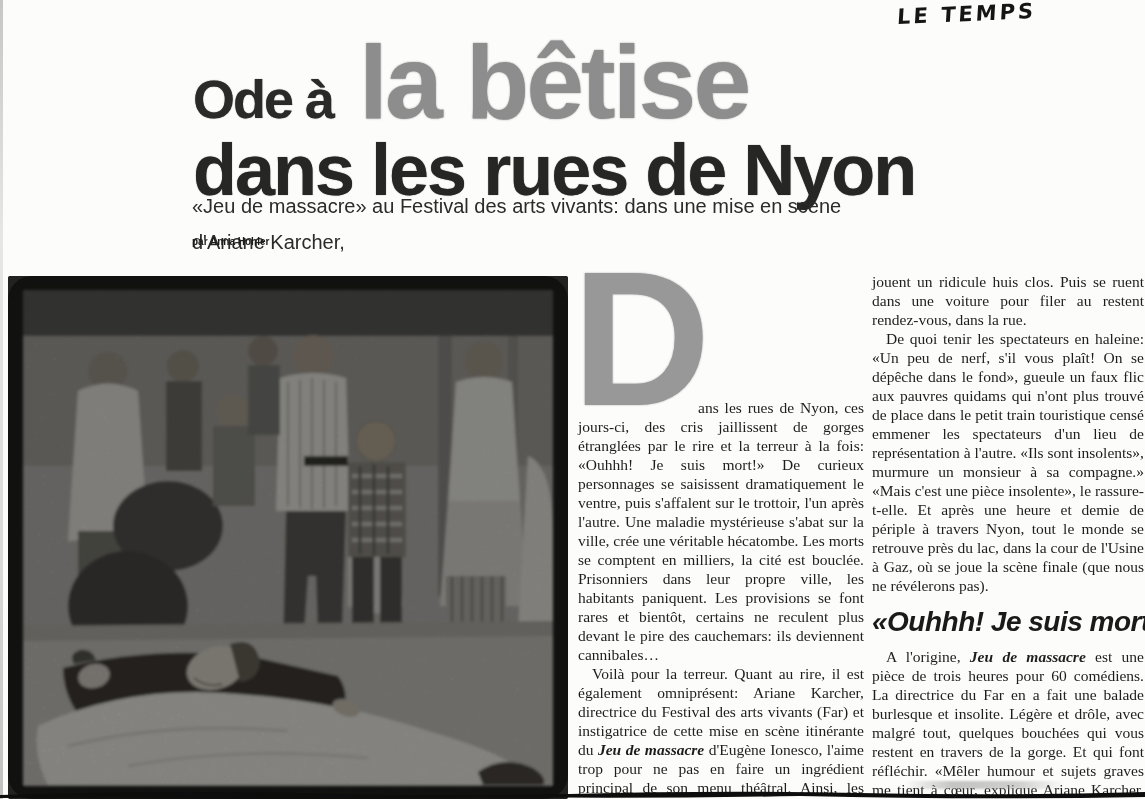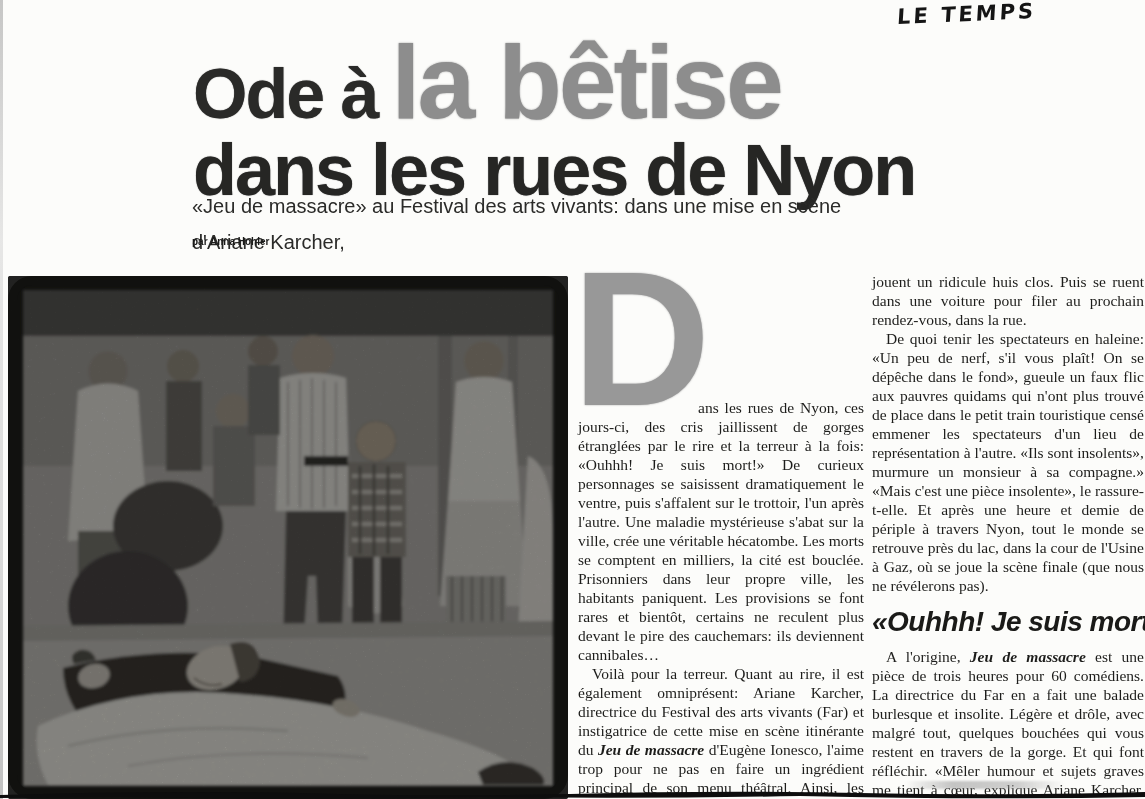--- a/index.html
+++ b/index.html
@@ -13,27 +13,27 @@
     position:absolute;left:897px;top:2px;
     font-family:"DejaVu Sans",sans-serif;font-weight:700;
     font-size:21px;letter-spacing:3px;color:#151515;
     transform:rotate(-2.5deg) skewX(-6deg);
   }
   
   .headline{position:absolute;left:193px;top:30px;width:760px;line-height:1;}
   .hl-line1{display:flex;align-items:baseline;white-space:nowrap;}
   .hl-prefix{
     font-family:"Liberation Sans",sans-serif;font-weight:700;
-    font-size:70px;letter-spacing:-2px;color:#2a2a28;
+    font-size:54px;letter-spacing:-2px;color:#2a2a28;
     text-shadow:0 0 1px #555;
   }
   .hl-emphasis{
     font-family:"Liberation Sans",sans-serif;font-weight:700;
     font-size:104px;letter-spacing:-3px;color:#8d8d8d;
-    margin-left:14px;text-shadow:0 0 2px #9a9a9a;
+    margin-left:26px;text-shadow:0 0 2px #9a9a9a;
   }
   .hl-line2{
     font-family:"Liberation Sans",sans-serif;font-weight:700;
     font-size:72px;letter-spacing:-2px;color:#262624;margin-top:0;
     text-shadow:0 0 1px #555;white-space:nowrap;
   }
   
   .standfirst{
     position:absolute;left:192px;top:188px;width:720px;
     font-family:"Liberation Sans",sans-serif;font-size:20px;
@@ -197,21 +197,21 @@
     </svg>
   </div>
 
   <div class="col col1">
     <div class="dropcap">D</div>
     <p class="p-first"><span class="dropcap-spacer"></span><span>ans les rues de Nyon, ces jours-ci, des cris jaillissent de gorges étranglées par le rire et la terreur à la fois: «Ouhhh! Je suis mort!» De curieux personnages se saisissent dramatiquement le ventre, puis s'affalent sur le trottoir, l'un après l'autre. Une maladie mystérieuse s'abat sur la ville, crée une véritable hécatombe. Les morts se comptent en milliers, la cité est bouclée. Prisonniers dans leur propre ville, les habitants paniquent. Les provisions se font rares et bientôt, certains ne reculent plus devant le pire des cauchemars: ils deviennent cannibales…</span></p>
     <p class="indent"><span>Voilà pour la terreur. Quant au rire, il est également omniprésent: Ariane Karcher, directrice du Festival des arts vivants (Far) et instigatrice de cette mise en scène itinérante du </span><span class="worktitle">Jeu de massacre</span><span> d'Eugène Ionesco, l'aime trop pour ne pas en faire un ingrédient principal de son menu théâtral. Ainsi, les acteurs jouent sur l'excès ou la surprise: ils tombent raides morts à n'en plus finir, se lancent des invectives, parodient gestes et accents. Après des déclarations sur l'Esplanade Jules César, ils resurgissent dans un bistrot au fond de la ville,</span></p>
   </div>
 
   <div class="col col2">
-    <p>jouent un ridicule huis clos. Puis se ruent dans une voiture pour filer au prochain rendez-vous, dans la rue.</p>
+    <p>jouent un ridicule huis clos. Puis se ruent dans une voiture pour filer au restent rendez-vous, dans la rue.</p>
     <p class="indent">De quoi tenir les spectateurs en haleine: «Un peu de nerf, s'il vous plaît! On se dépêche dans le fond», gueule un faux flic aux pauvres quidams qui n'ont plus trouvé de place dans le petit train touristique censé emmener les spectateurs d'un lieu de représentation à l'autre. «Ils sont insolents», murmure un monsieur à sa compagne.» «Mais c'est une pièce insolente», le rassure-t-elle. Et après une heure et demie de périple à travers Nyon, tout le monde se retrouve près du lac, dans la cour de l'Usine à Gaz, où se joue la scène finale (que nous ne révélerons pas).</p>
     <p class="crosshead">«Ouhhh! Je suis mort!»</p>
     <p class="indent"><span>A l'origine, </span><span class="worktitle">Jeu de massacre</span><span> est une pièce de trois heures pour 60 comédiens. La directrice du Far en a fait une balade burlesque et insolite. Légère et drôle, avec malgré tout, quelques bouchées qui vous restent en travers de la gorge. Et qui font réfléchir. «Mêler humour et sujets graves me tient à cœur, explique Ariane Karcher. Le rire nous ouvre mieux à la réflexion que n'importe quel pamphlet.» Pour jouer Ionesco en plein air, c'est la bonne recette. «La vérité est dans l'imaginaire», disait cet auteur phare du théâtre de l'absurde. Un homme qui ne rêve pas est un homme malade.» Rions et rêvons donc avec lui.</span></p>
   </div>
 
   <div class="left-edge-streak"></div>
   <div class="bleed-artifact"></div>
   <svg class="bottom-scanline" viewBox="0 0 1145 11" xmlns="http://www.w3.org/2000/svg">
     <path d="M0 7 Q150 2 300 5 Q430 9 570 6 Q720 2 860 5 Q1000 8 1145 4 L1145 9 Q980 12 800 8 Q640 11 480 9 Q300 12 120 9 L0 10 Z" fill="#0d0d0d"></path>
   </svg>

